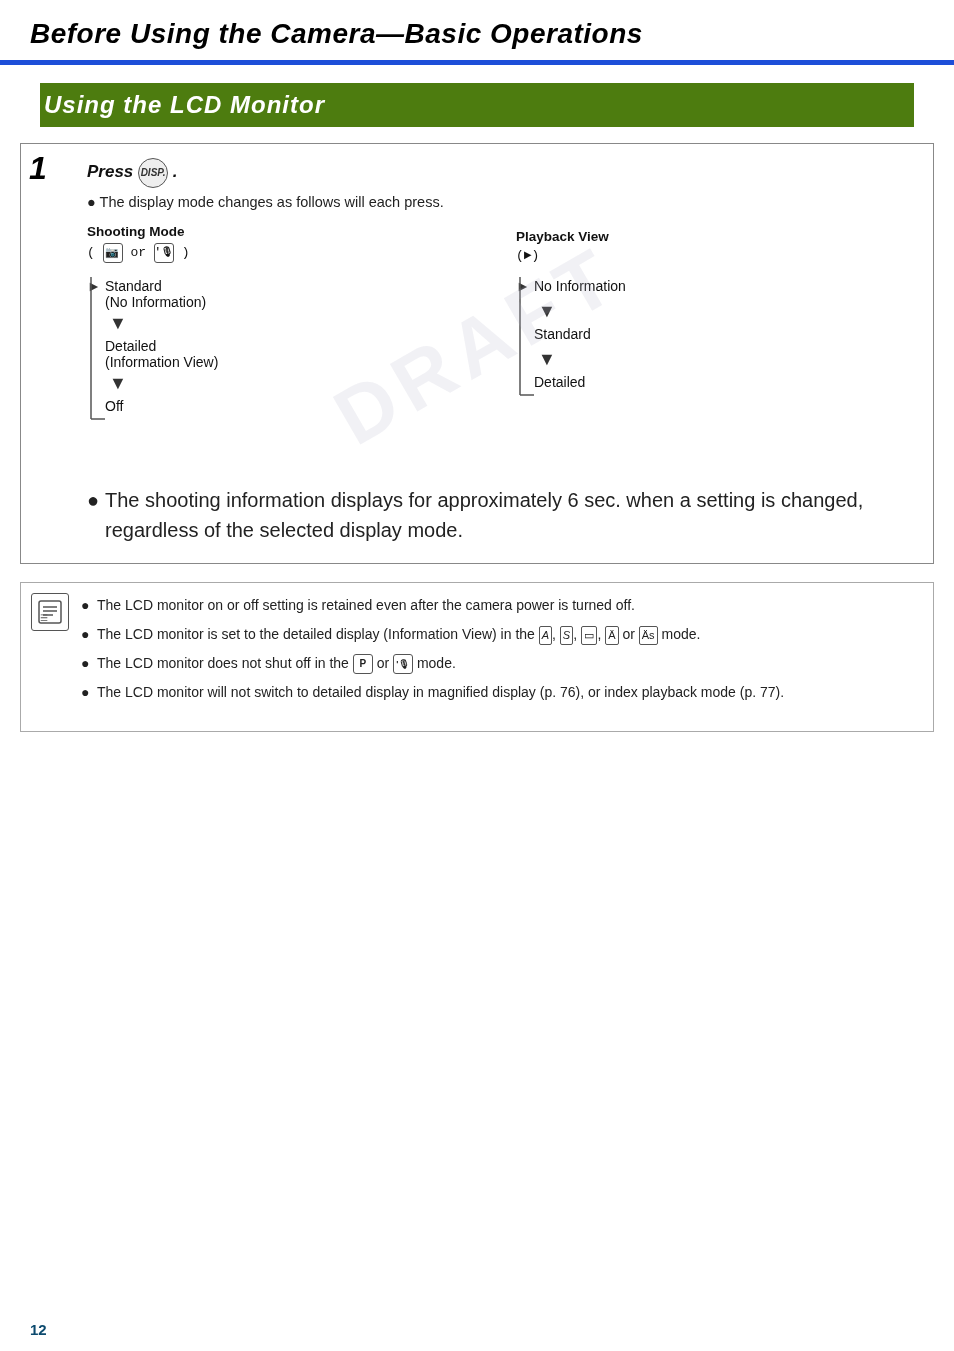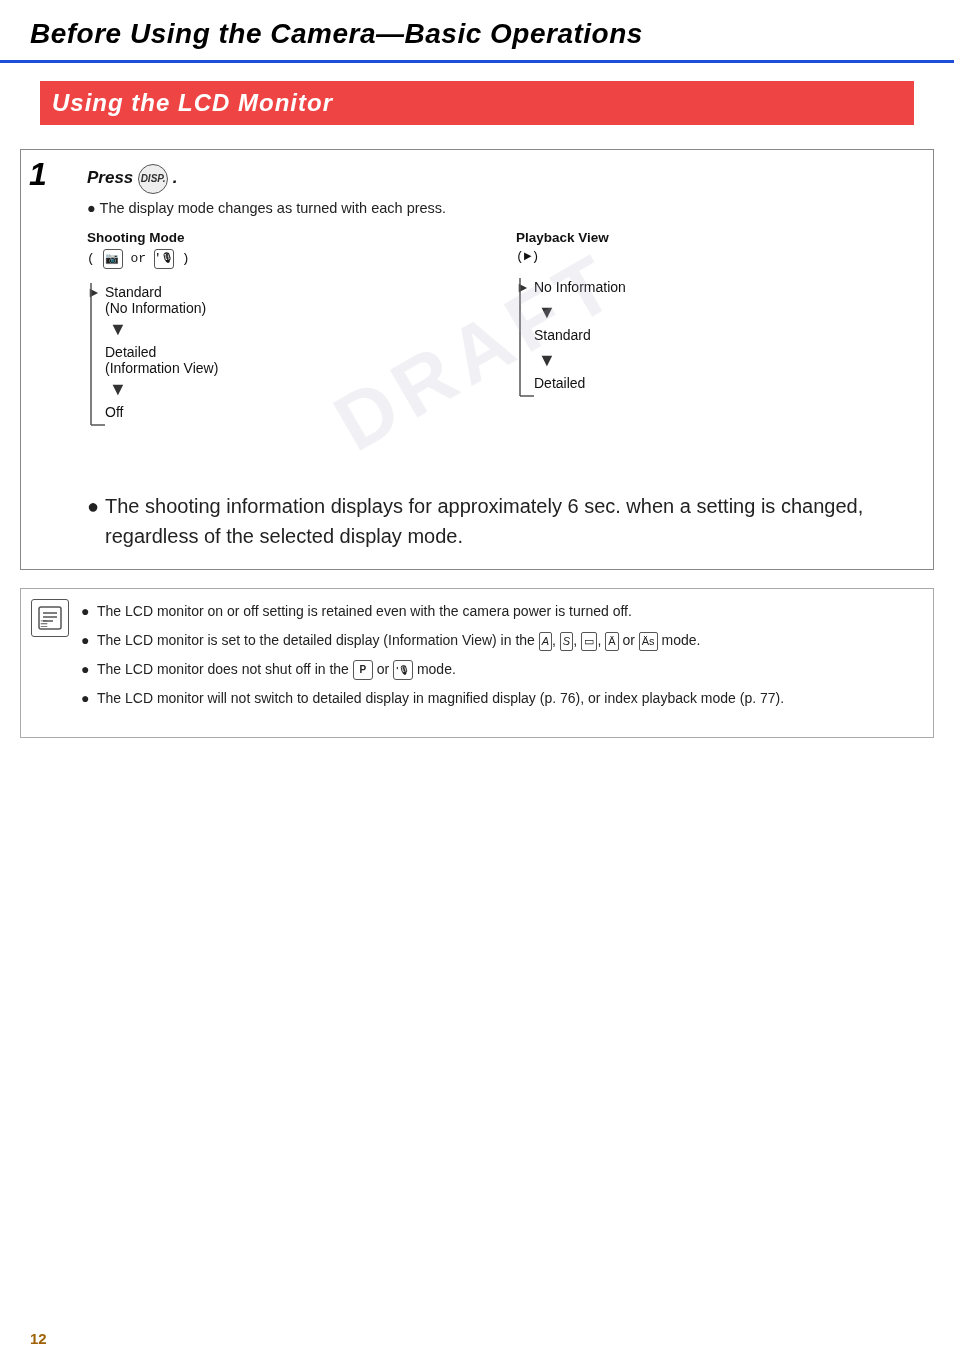--- a/index.html
+++ b/index.html
@@ -8,35 +8,35 @@
       min-height: 1351px;
       background: #fff;
       font-family: Arial, sans-serif;
       font-size: 15px;
       color: #111;
       padding: 0;
     }
 
     .page-header {
       padding: 18px 30px 10px 30px;
-      border-bottom: 3px solid #1d4ed8;
+      border-bottom: 5px solid #1d4ed8;
       margin-bottom: 0;
     }
     .page-header h1 {
       font-size: 28px;
       font-weight: 900;
       font-style: italic;
       color: #000;
       letter-spacing: 0.5px;
     }
 
     .section-title-bar {
-      background: #ef4444;
-      margin: 18px 20px 8px 20px;
-      padding: 8px 12px;
+      background: #4d7c0f;
+      margin: 18px 20px 0 20px;
+      padding: 8px 4px;
     }
     .section-title-bar h2 {
       color: #fff;
       font-size: 24px;
       font-weight: 900;
       font-style: italic;
       letter-spacing: 1px;
     }
 
     .main-content {
@@ -92,20 +92,21 @@
       font-size: 14.5px;
       margin-bottom: 14px;
       color: #222;
     }
 
     
     .diagram-container {
       display: flex;
       gap: 30px;
       margin: 10px 0 14px 0;
+      align-items: flex-end;
     }
 
     .diagram-column {
       flex: 1;
     }
 
     .diagram-title {
       font-size: 13.5px;
       font-weight: 900;
       margin-bottom: 4px;
@@ -196,25 +197,25 @@
       display: inline-block;
       font-size: 11px;
       border: 1px solid #555;
       border-radius: 2px;
       padding: 0 2px;
       vertical-align: middle;
     }
 
     .page-number {
       position: fixed;
-      bottom: 4px;
+      bottom: 13px;
       left: 30px;
       font-size: 15px;
       font-weight: bold;
-      color: #a16207;
+      color: #0c4a6e;
     }
 
     
     .watermark {
       position: absolute;
       top: 50%;
       left: 50%;
       transform: translate(-50%, -50%) rotate(-30deg);
       font-size: 80px;
       font-weight: 900;
@@ -248,21 +249,21 @@
       <div class="step-content">
 
         <div class="step-instruction">
           <span>Press</span>
           <span class="disp-button">DISP.</span>
           <span> .</span>
         </div>
 
         <div class="step-desc">
           <span>●</span>
-          <span>The display mode changes as turned with each press.</span>
+          <span>The display mode changes as follows will each press.</span>
         </div>
 
         <div class="diagram-container">
 
           <div class="diagram-column">
             <div class="diagram-title">
               <strong>Shooting Mode</strong>
             </div>
             <div class="diagram-subtitle">
               (
@@ -334,21 +335,21 @@
       <svg width="26" height="26" viewBox="0 0 26 26">
         <rect x="2" y="2" width="22" height="22" rx="2" fill="none" stroke="#555" stroke-width="1.5"></rect>
         <line x1="6" y1="8" x2="20" y2="8" stroke="#555" stroke-width="1.5"></line>
         <line x1="6" y1="12" x2="20" y2="12" stroke="#555" stroke-width="1.5"></line>
         <line x1="6" y1="16" x2="16" y2="16" stroke="#555" stroke-width="1.5"></line>
         <text x="3" y="22" font-size="9" fill="#555">☰</text>
       </svg>
     </div>
 
     <div class="note-item">
-      The LCD monitor on or off setting is retained even with the camera power is turned off.
+      The LCD monitor on or off setting is retained even after the camera power is turned off.
     </div>
     <div class="note-item">
       The LCD monitor is set to the detailed display (Information View) in the
       <span class="mode-icon-small"><em>A</em></span>,
       <span class="mode-icon-small"><em>S</em></span>,
       <span class="mode-icon-small">▭</span>,
       <span class="mode-icon-small">Ä</span>
       or
       <span class="mode-icon-small">Äs</span>
       mode.

